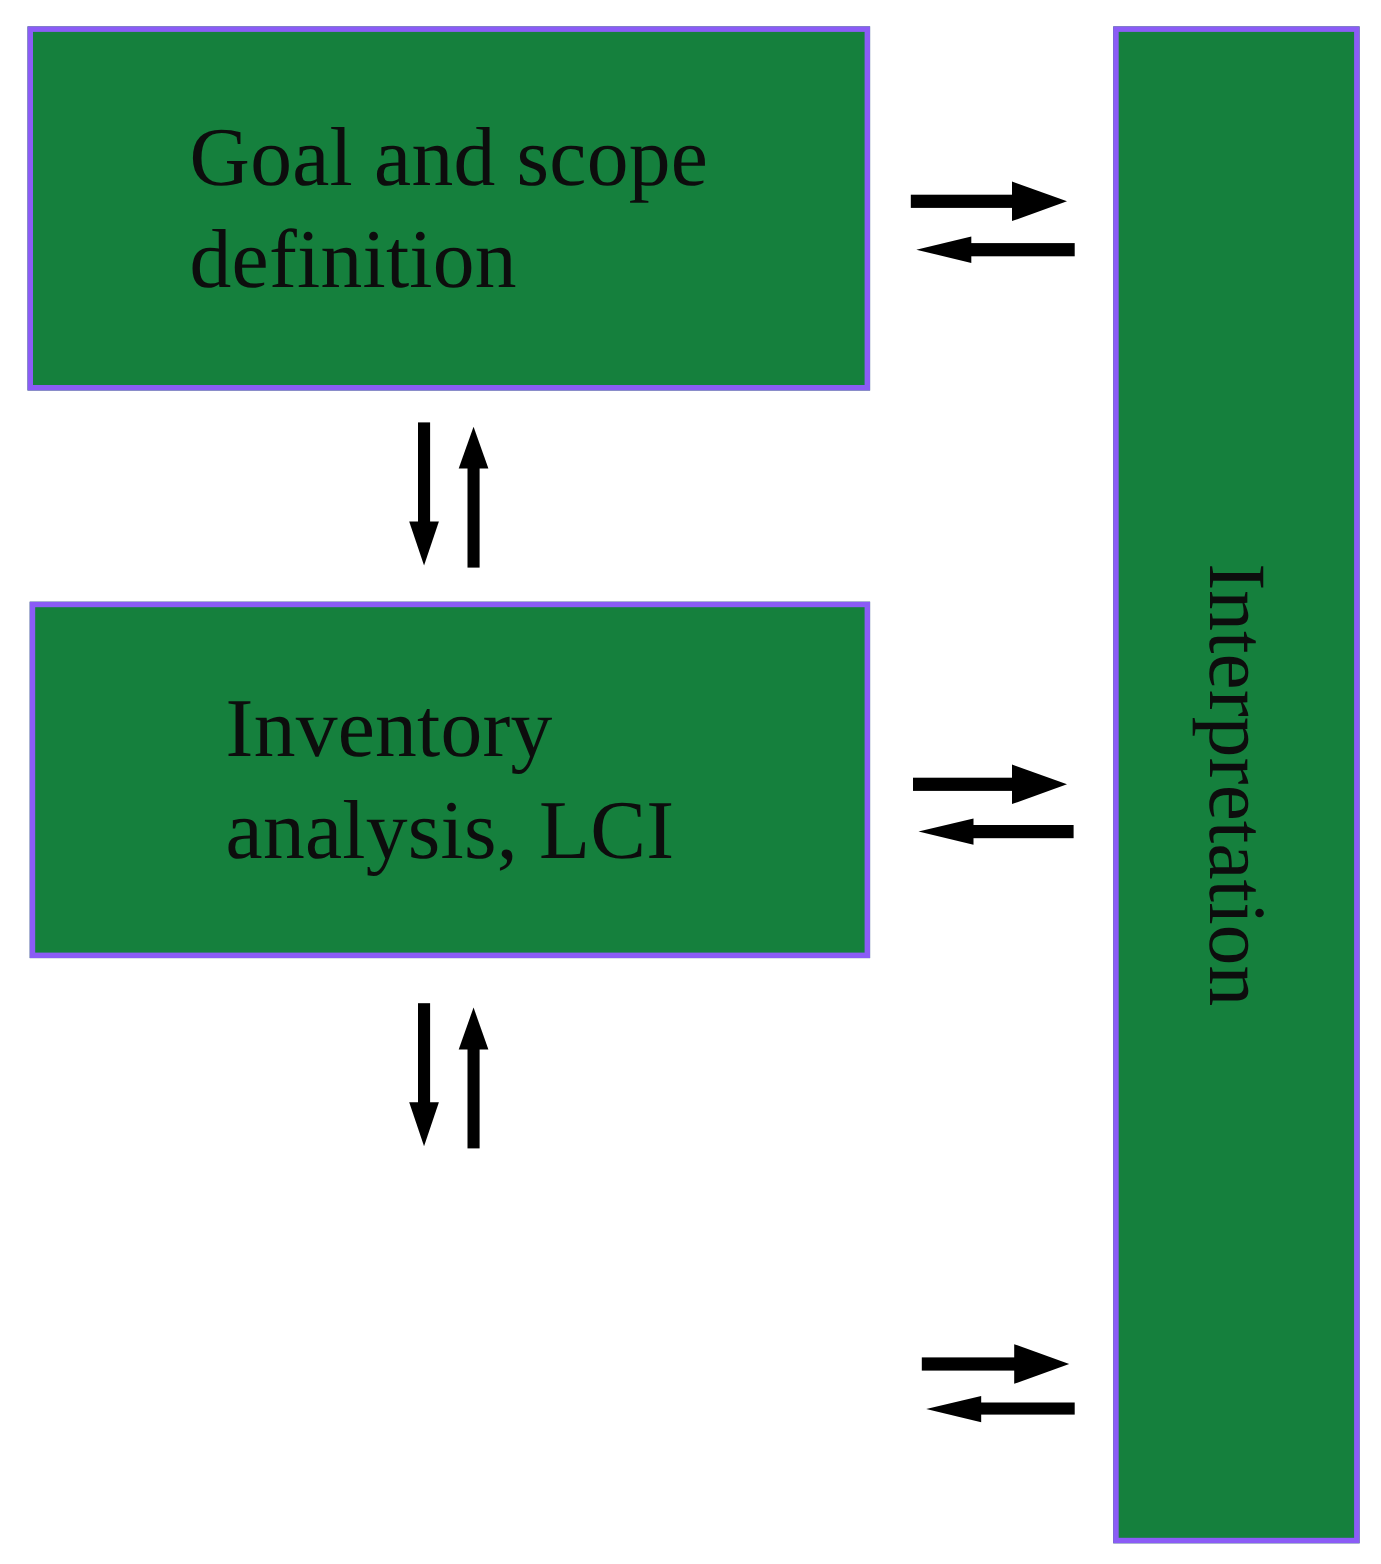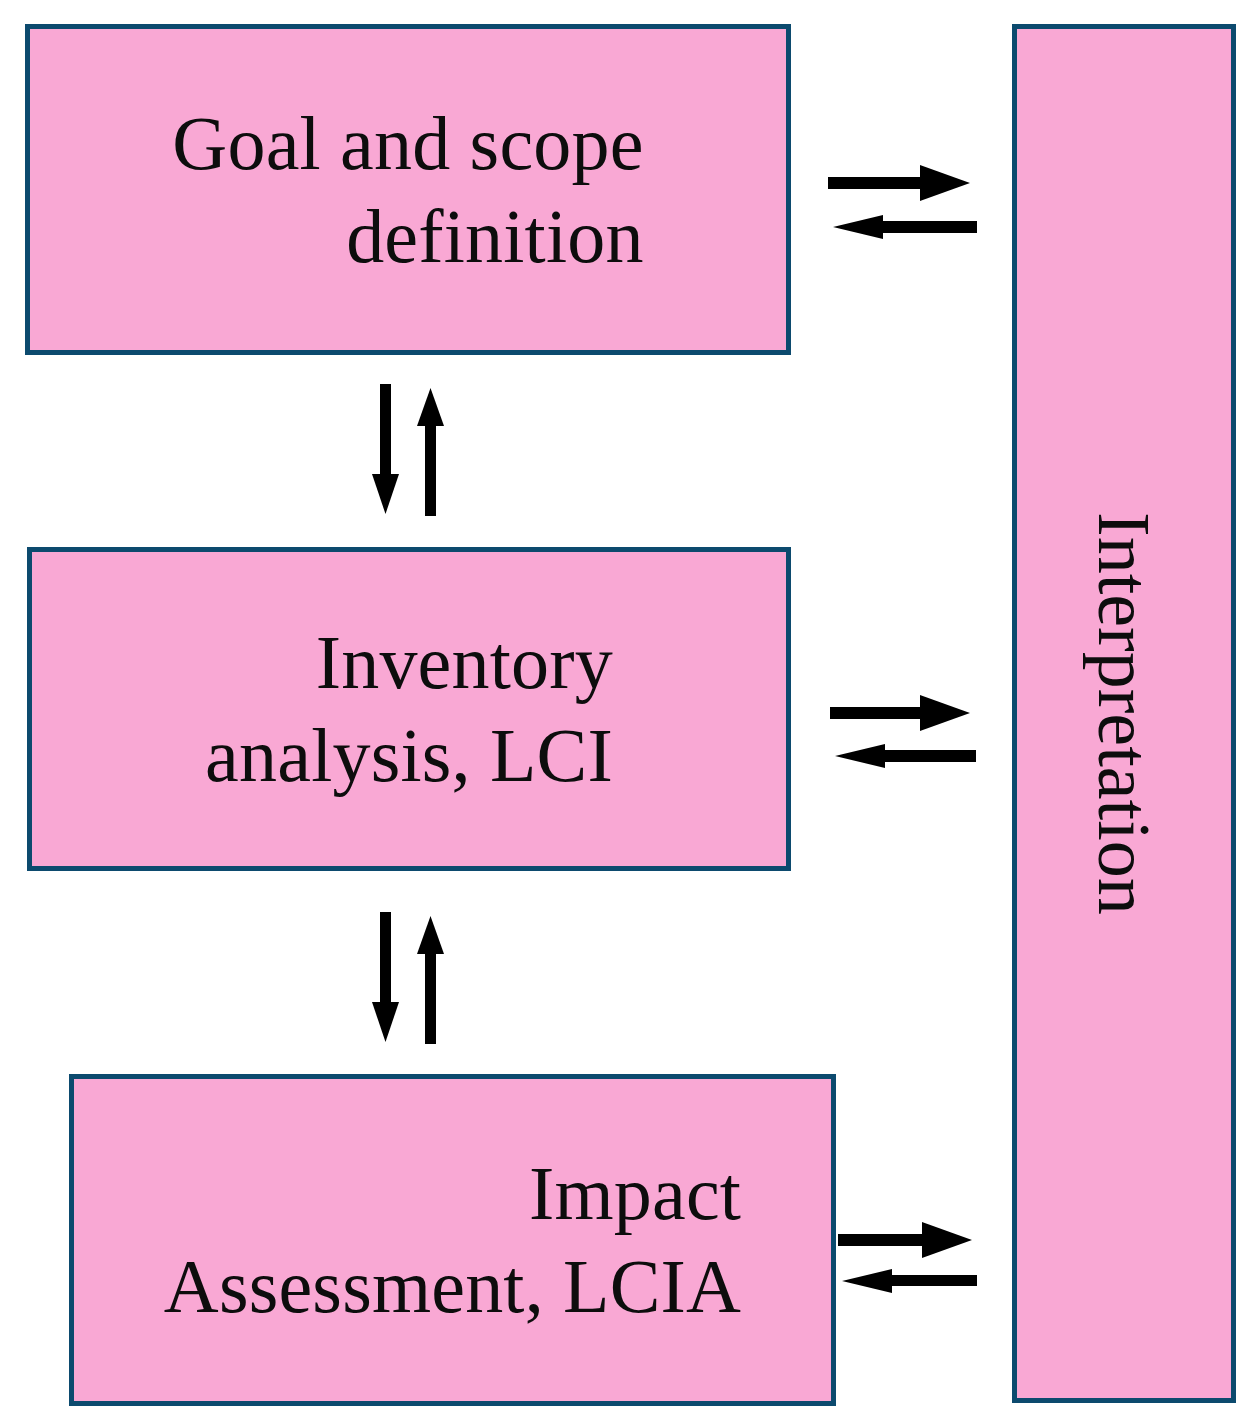--- a/index.html
+++ b/index.html
@@ -16,26 +16,26 @@
     width: 1255px;
     height: 1422px;
     background: #ffffff;
     overflow: hidden;
   }
 
   
   .stage-box {
     position: absolute;
     box-sizing: border-box;
-    background: #f9a8d4;
-    border: 5px solid #0c4a6e;
+    background: #15803d;
+    border: 5px solid #8b5cf6;
     display: flex;
     align-items: center;
     justify-content: center;
-    text-align: right;
+    text-align: left;
   }
   .stage-label {
     font-family: "Liberation Serif", "DejaVu Serif", serif;
     color: #0d0d0d;
     font-size: 76px;
     line-height: 1.22;
     letter-spacing: 0.2px;
     padding: 0 18px;
     white-space: pre-line;
   }
@@ -84,24 +84,20 @@
   <div class="stage-box" id="box-goal">
     <div class="stage-label">Goal and scope
 definition</div>
   </div>
 
   <div class="stage-box" id="box-lci">
     <div class="stage-label">Inventory
 analysis, LCI</div>
   </div>
 
-  <div class="stage-box" id="box-lcia">
-    <div class="stage-label">Impact
-Assessment, LCIA</div>
-  </div>
 
   <div class="stage-box" id="box-interpretation">
     <div class="vertical-label">Interpretation</div>
   </div>
 
   <div class="arrow-pair-h" id="arrows-goal-interp">
     <svg width="155" height="100" viewBox="0 0 155 100" xmlns="http://www.w3.org/2000/svg">
 
       <rect x="3" y="22" width="98" height="12" fill="#000000"></rect>
       <polygon points="95,10 145,28 95,46" fill="#000000"></polygon>

